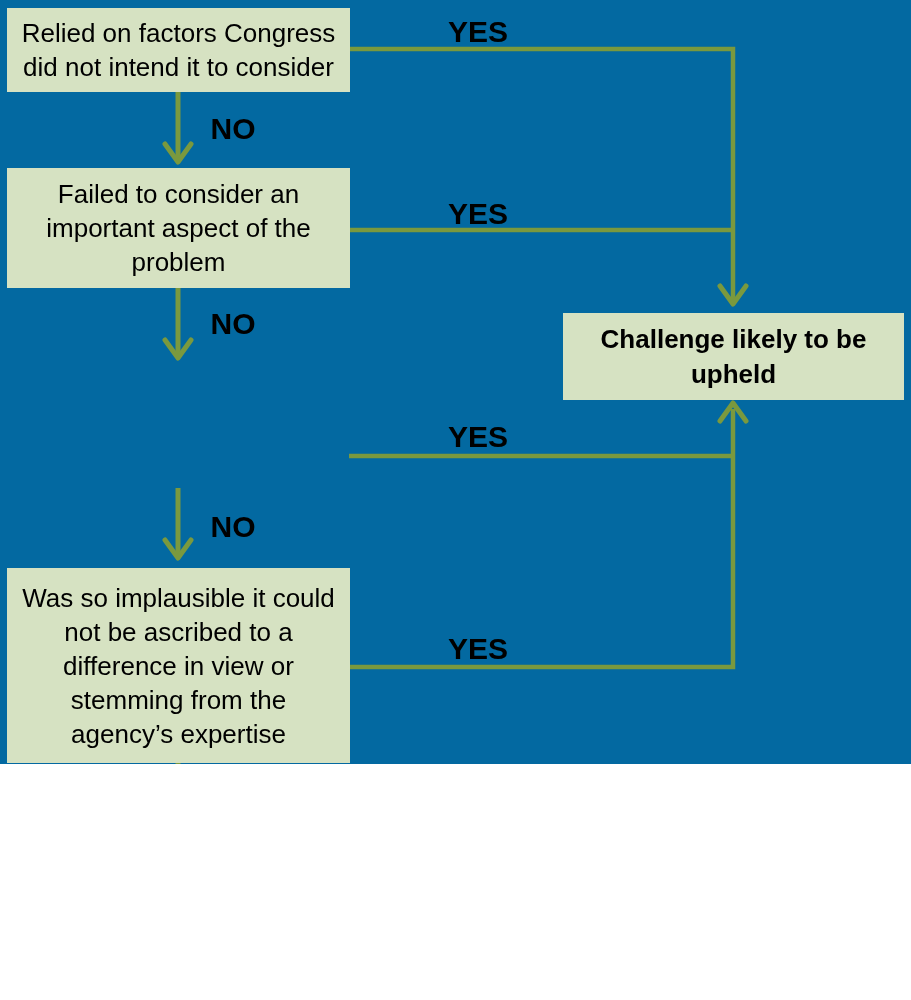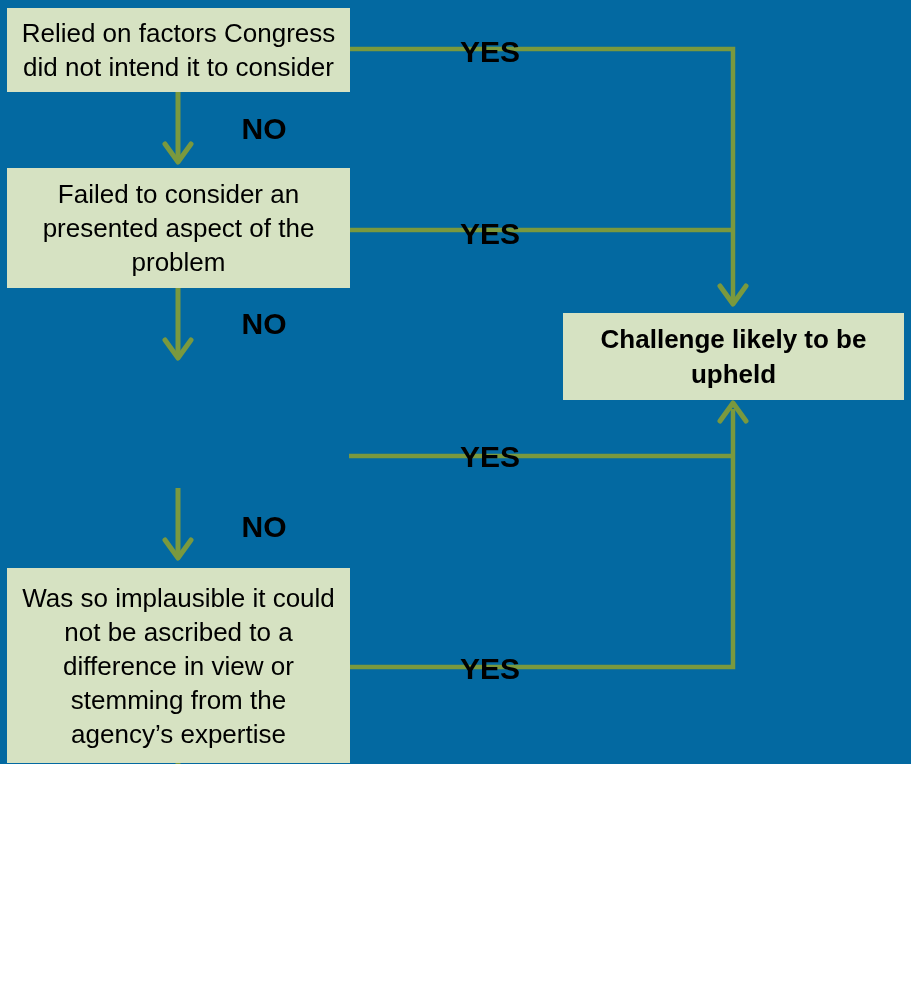--- a/index.html
+++ b/index.html
@@ -57,22 +57,22 @@
   #box-outcome-challenge { left: 563px; top: 313px; width: 341px; height: 87px; }
   .edge-label {
     position: absolute;
     z-index: 2;
     font-weight: bold;
     font-size: 30px;
     line-height: 30px;
     color: var(--label-text);
     text-align: center;
   }
-  .yes-label { left: 454px; width: 72px; margin-top: 20px; }
-  .no-label { left: 207px; width: 52px; margin-left: 31px; }
+  .yes-label { left: 442px; width: 72px; }
+  .no-label { left: 207px; width: 52px; }
   #label-yes1 { top: 17px; }
   #label-yes2 { top: 199px; }
   #label-yes3 { top: 422px; }
   #label-yes4 { top: 634px; }
   #label-no1 { top: 114px; }
   #label-no2 { top: 309px; }
   #label-no3 { top: 512px; }
   #label-no4 { top: 786px; }
 </style>
 </head>
@@ -99,21 +99,21 @@
     <path class="gl noshaft" d="M178 488 V554"></path>
     <path class="gl head" d="M165 540 L178 558 L191 540"></path>
     <path class="gl noshaft" d="M178 763 V829"></path>
     <path class="gl head" d="M165 815 L178 833 L191 815"></path>
   </svg>
 
   <div class="box" id="box-step1">Relied on factors Congress
 did not intend it to consider</div>
 
   <div class="box" id="box-step2">Failed to consider an
-presented aspect of the
+important aspect of the
 problem</div>
 
 
   <div class="box bold" id="box-outcome-challenge">Challenge likely to be
 upheld</div>
 
   <div class="box" id="box-step4">Was so implausible it could
 not be ascribed to a
 difference in view or
 stemming from the

